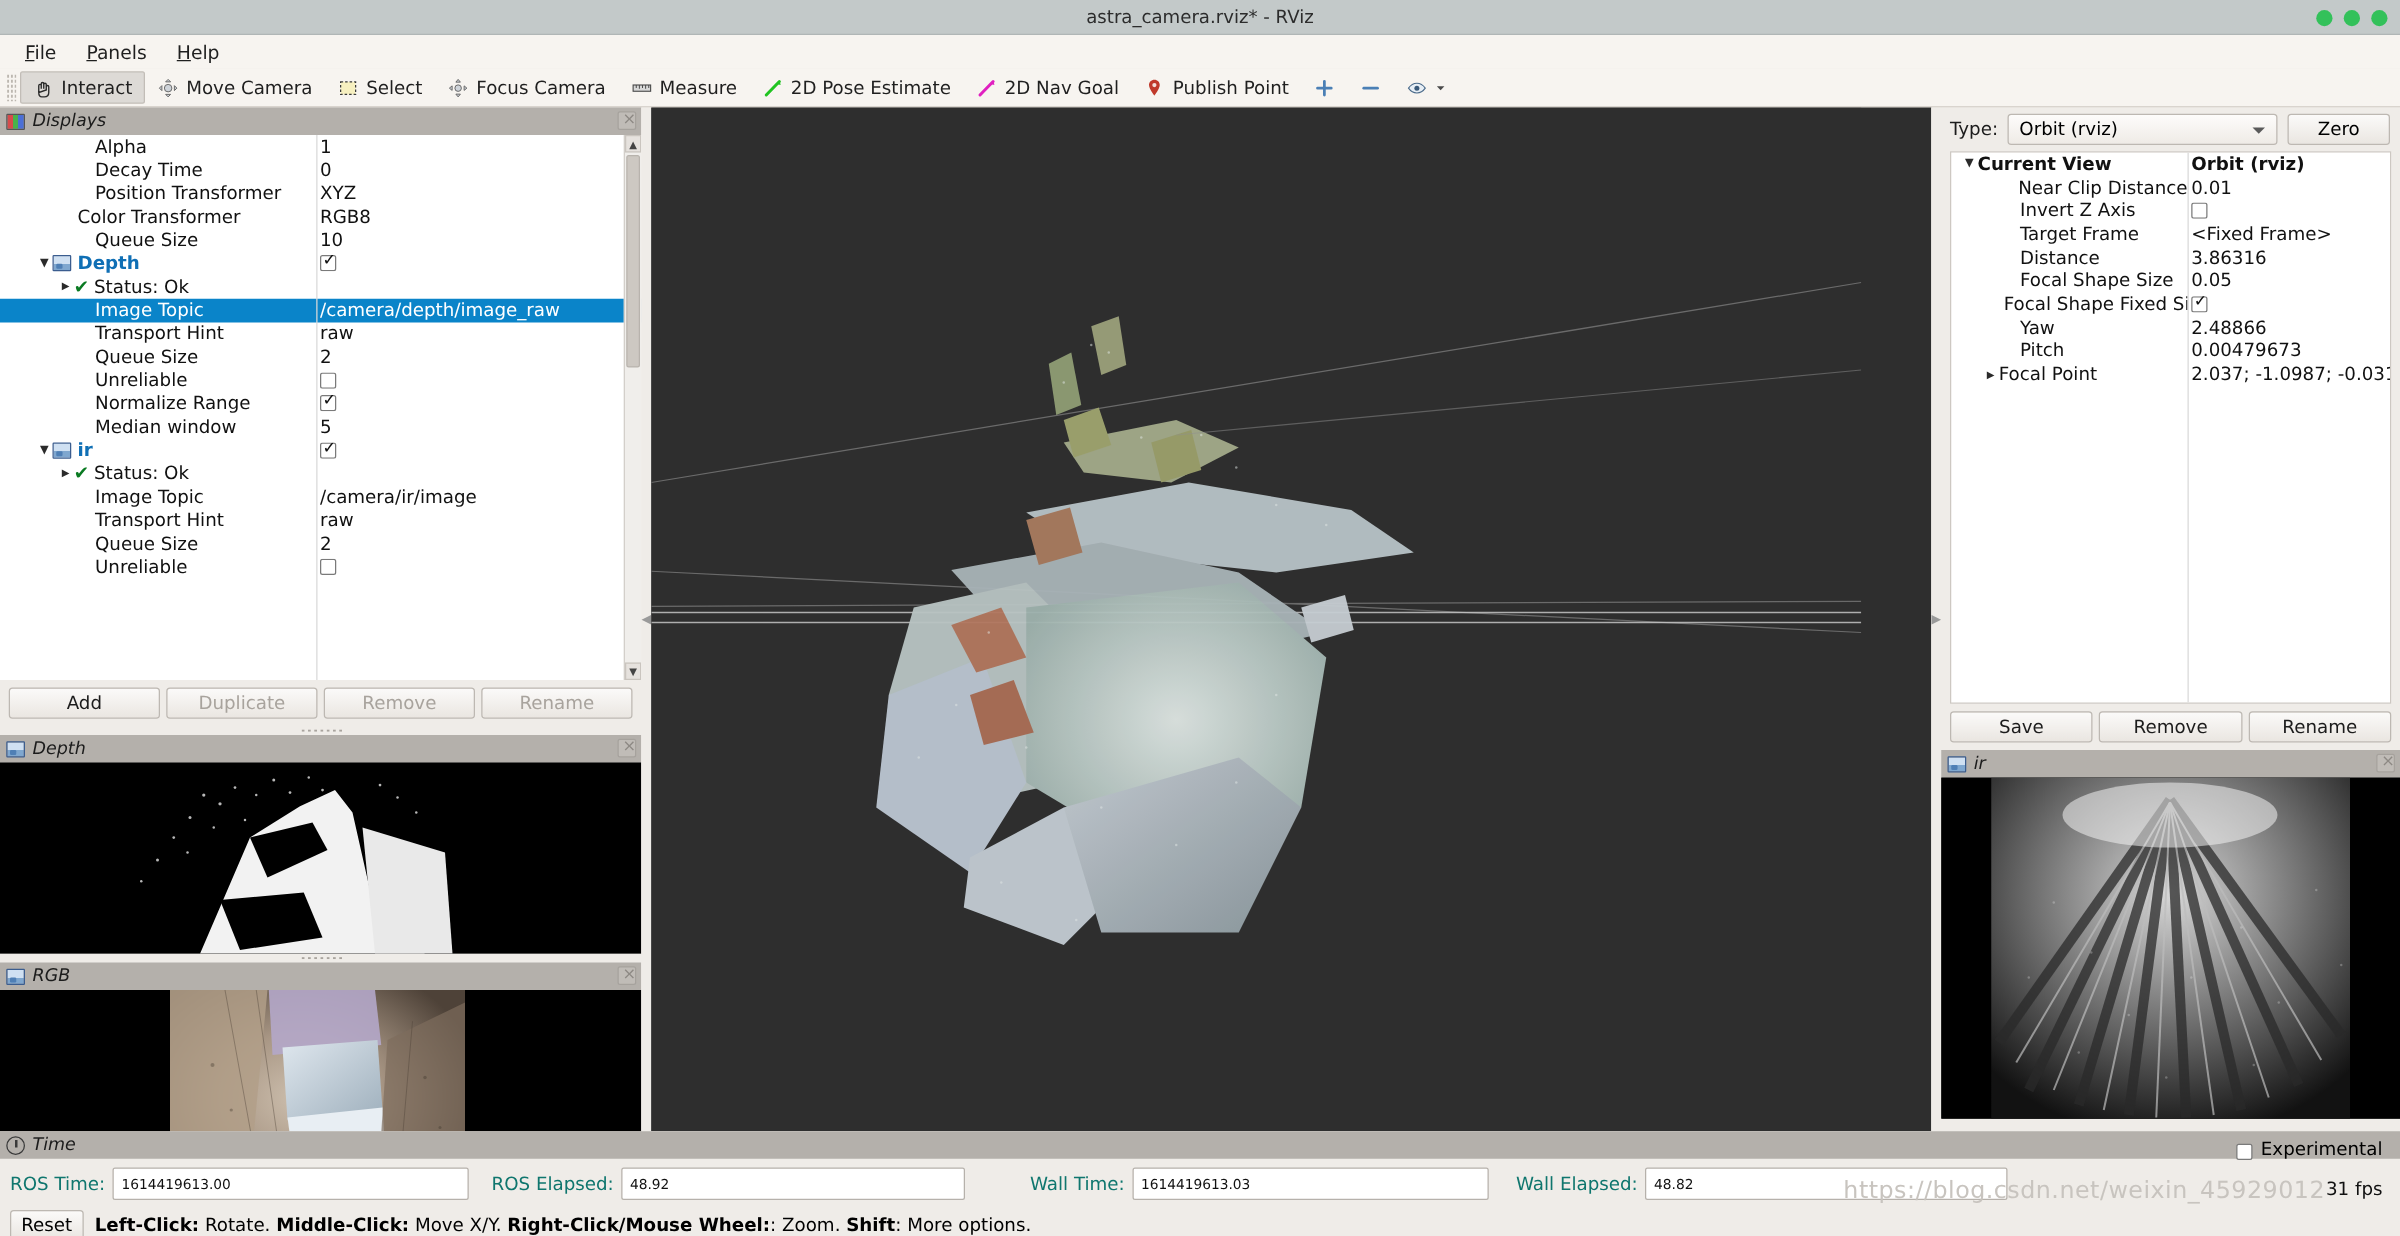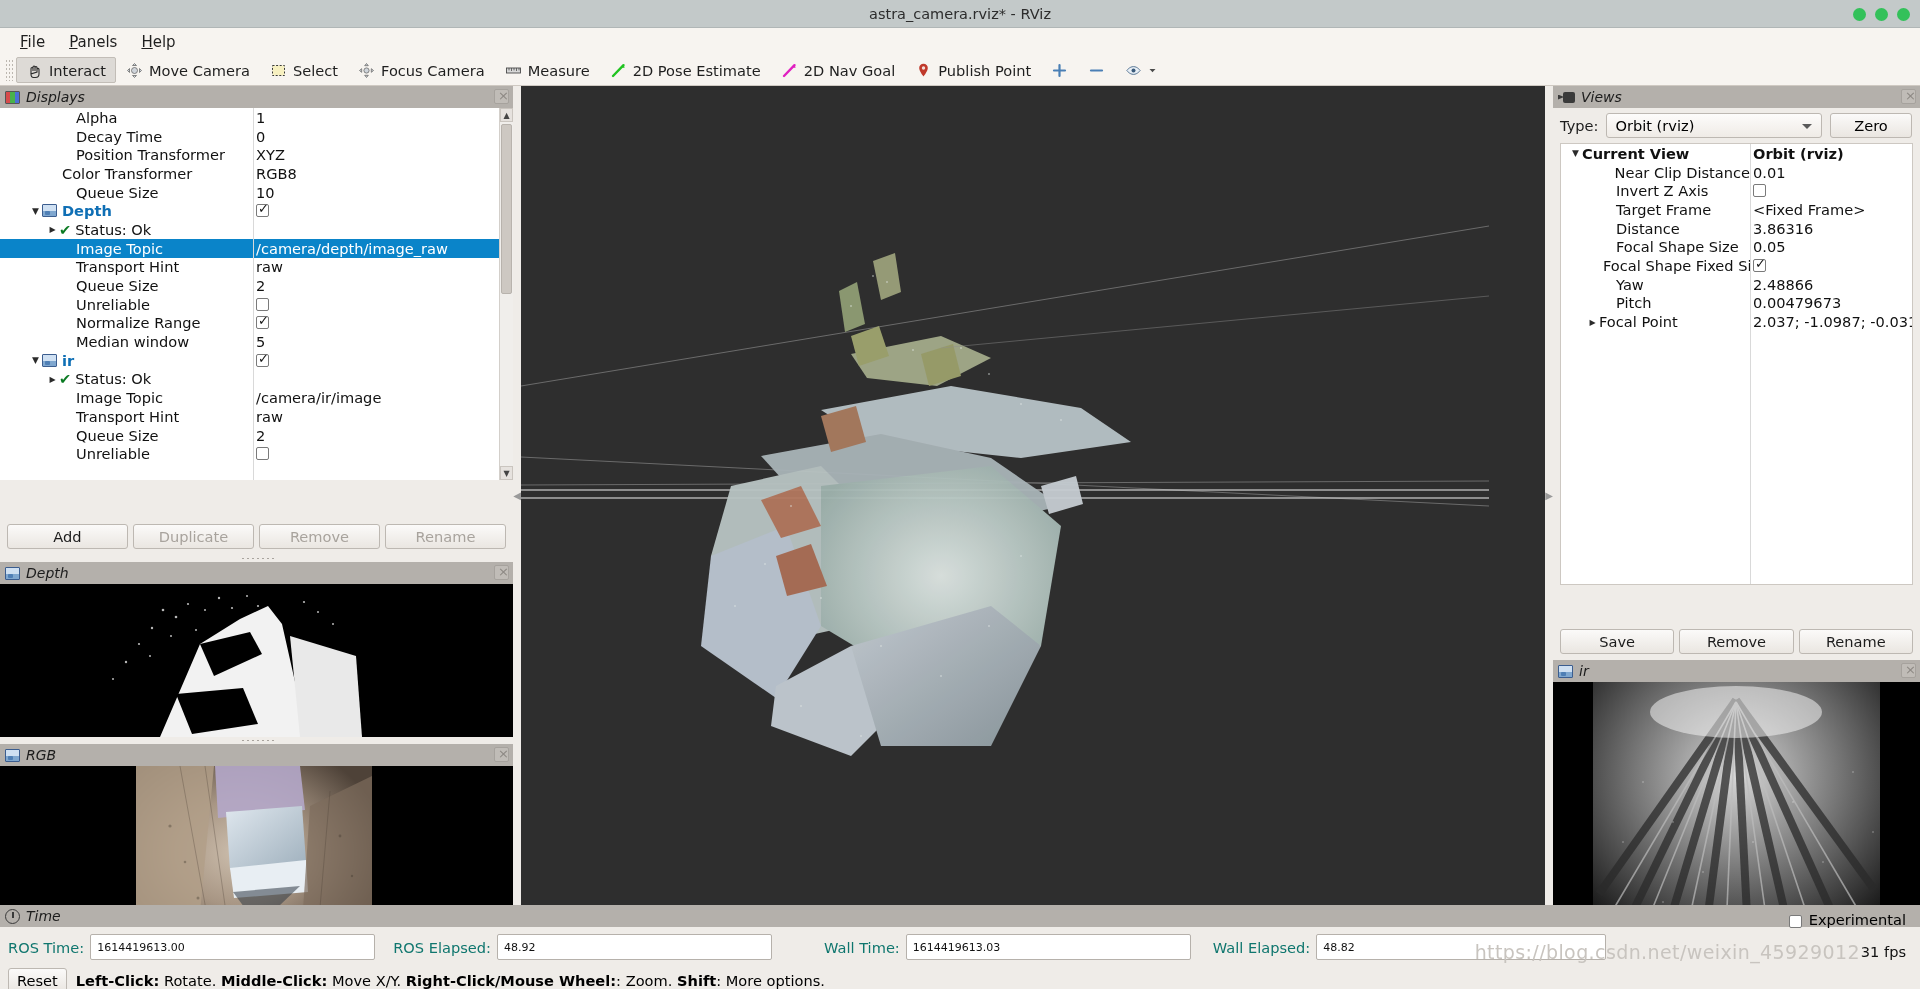--- a/index.html
+++ b/index.html
@@ -90,21 +90,21 @@
   .okmark { color:#0a7a22; font-weight:bold; margin-right:4px; }
   .tree-divider { position:absolute; top:0; bottom:0; left:253px; width:1px; background:#d9d9d9; }
   .vscroll { position:absolute; right:0; top:0; bottom:0; width:14px; background:#f0eeeb; border-left:1px solid #d3cfca; }
   .vscroll .up,.vscroll .dn { height:14px; background:#e6e2de; border:1px solid #cac5bf; display:flex;align-items:center;justify-content:center;font-size:8px;color:#444;}
   .vscroll .dn { position:absolute; bottom:0; left:0; right:0; }
   .vscroll .thumb { position:absolute; left:1px; right:1px; top:16px; height:170px; background:#cdc8c2; border:1px solid #b8b3ad; border-radius:2px; }
 
   .btnrow { display:flex; gap:5px; padding:6px 7px 6px 7px; background:#efece8; }
   .gbtn { flex:1; height:25px; border:1px solid #bdb8b2; border-radius:3px;
           background:linear-gradient(180deg,#fbfaf9,#eae6e1); font-size:14.6px; color:#1c1c1c;
-          display:flex; align-items:center; justify-content:center; cursor:default;margin-top:38px;}
+          display:flex; align-items:center; justify-content:center; cursor:default;}
   .gbtn.disabled { color:#a8a39d; }
 
   .dots { height:7px; background:#efece8; position:relative; }
   .dots:after { content:""; position:absolute; left:50%; transform:translateX(-50%); top:2px;
                 width:34px; height:3px;
                 background-image: radial-gradient(#a9a49e 1px, transparent 1px); background-size:5px 3px; }
 
   .imgpane { background:#000; position:relative; overflow:hidden; }
 
   
@@ -283,21 +283,21 @@
 
   <div class="main">
 
     <div id="displays-panel">
       <div class="panel-title">
         <span class="ico-display"></span>
         <span>Displays</span>
         <span class="pt-close"></span>
       </div>
 
-      <div class="tree" id="displays-tree" style="height:372px;">
+      <div class="tree" id="displays-tree" style="height:436px;">
         <div class="tree-divider"></div>
         <div id="displays-rows">
             <div class="trow">
               <div class="tl" style="padding-left: 63px;">
                 <span class="arrow"></span>
                 <span>Alpha</span>
               </div>
               <div class="tv">
                 <span>1</span>
               </div>
@@ -638,25 +638,20 @@
         <g stroke="#8f8f8f" stroke-width=".9" opacity=".5">
           <path d="M420 262 L968 210"></path>
         </g>
       </svg>
 
     </div>
 
     <div class="vsplit" id="vsplit-right">▶</div>
 
     <div id="views-panel">
-      <div class="panel-title">
-        <span class="ico-cam"></span>
-        <span>Views</span>
-        <span class="pt-close"></span>
-      </div>
 
       <div class="typerow">
         <span class="lbl">Type:</span>
         <div class="combo">
           <span>Orbit (rviz)</span>
           <span class="arrowdn"></span>
         </div>
         <div class="zerobtn">
           <span>Zero</span>
         </div>

